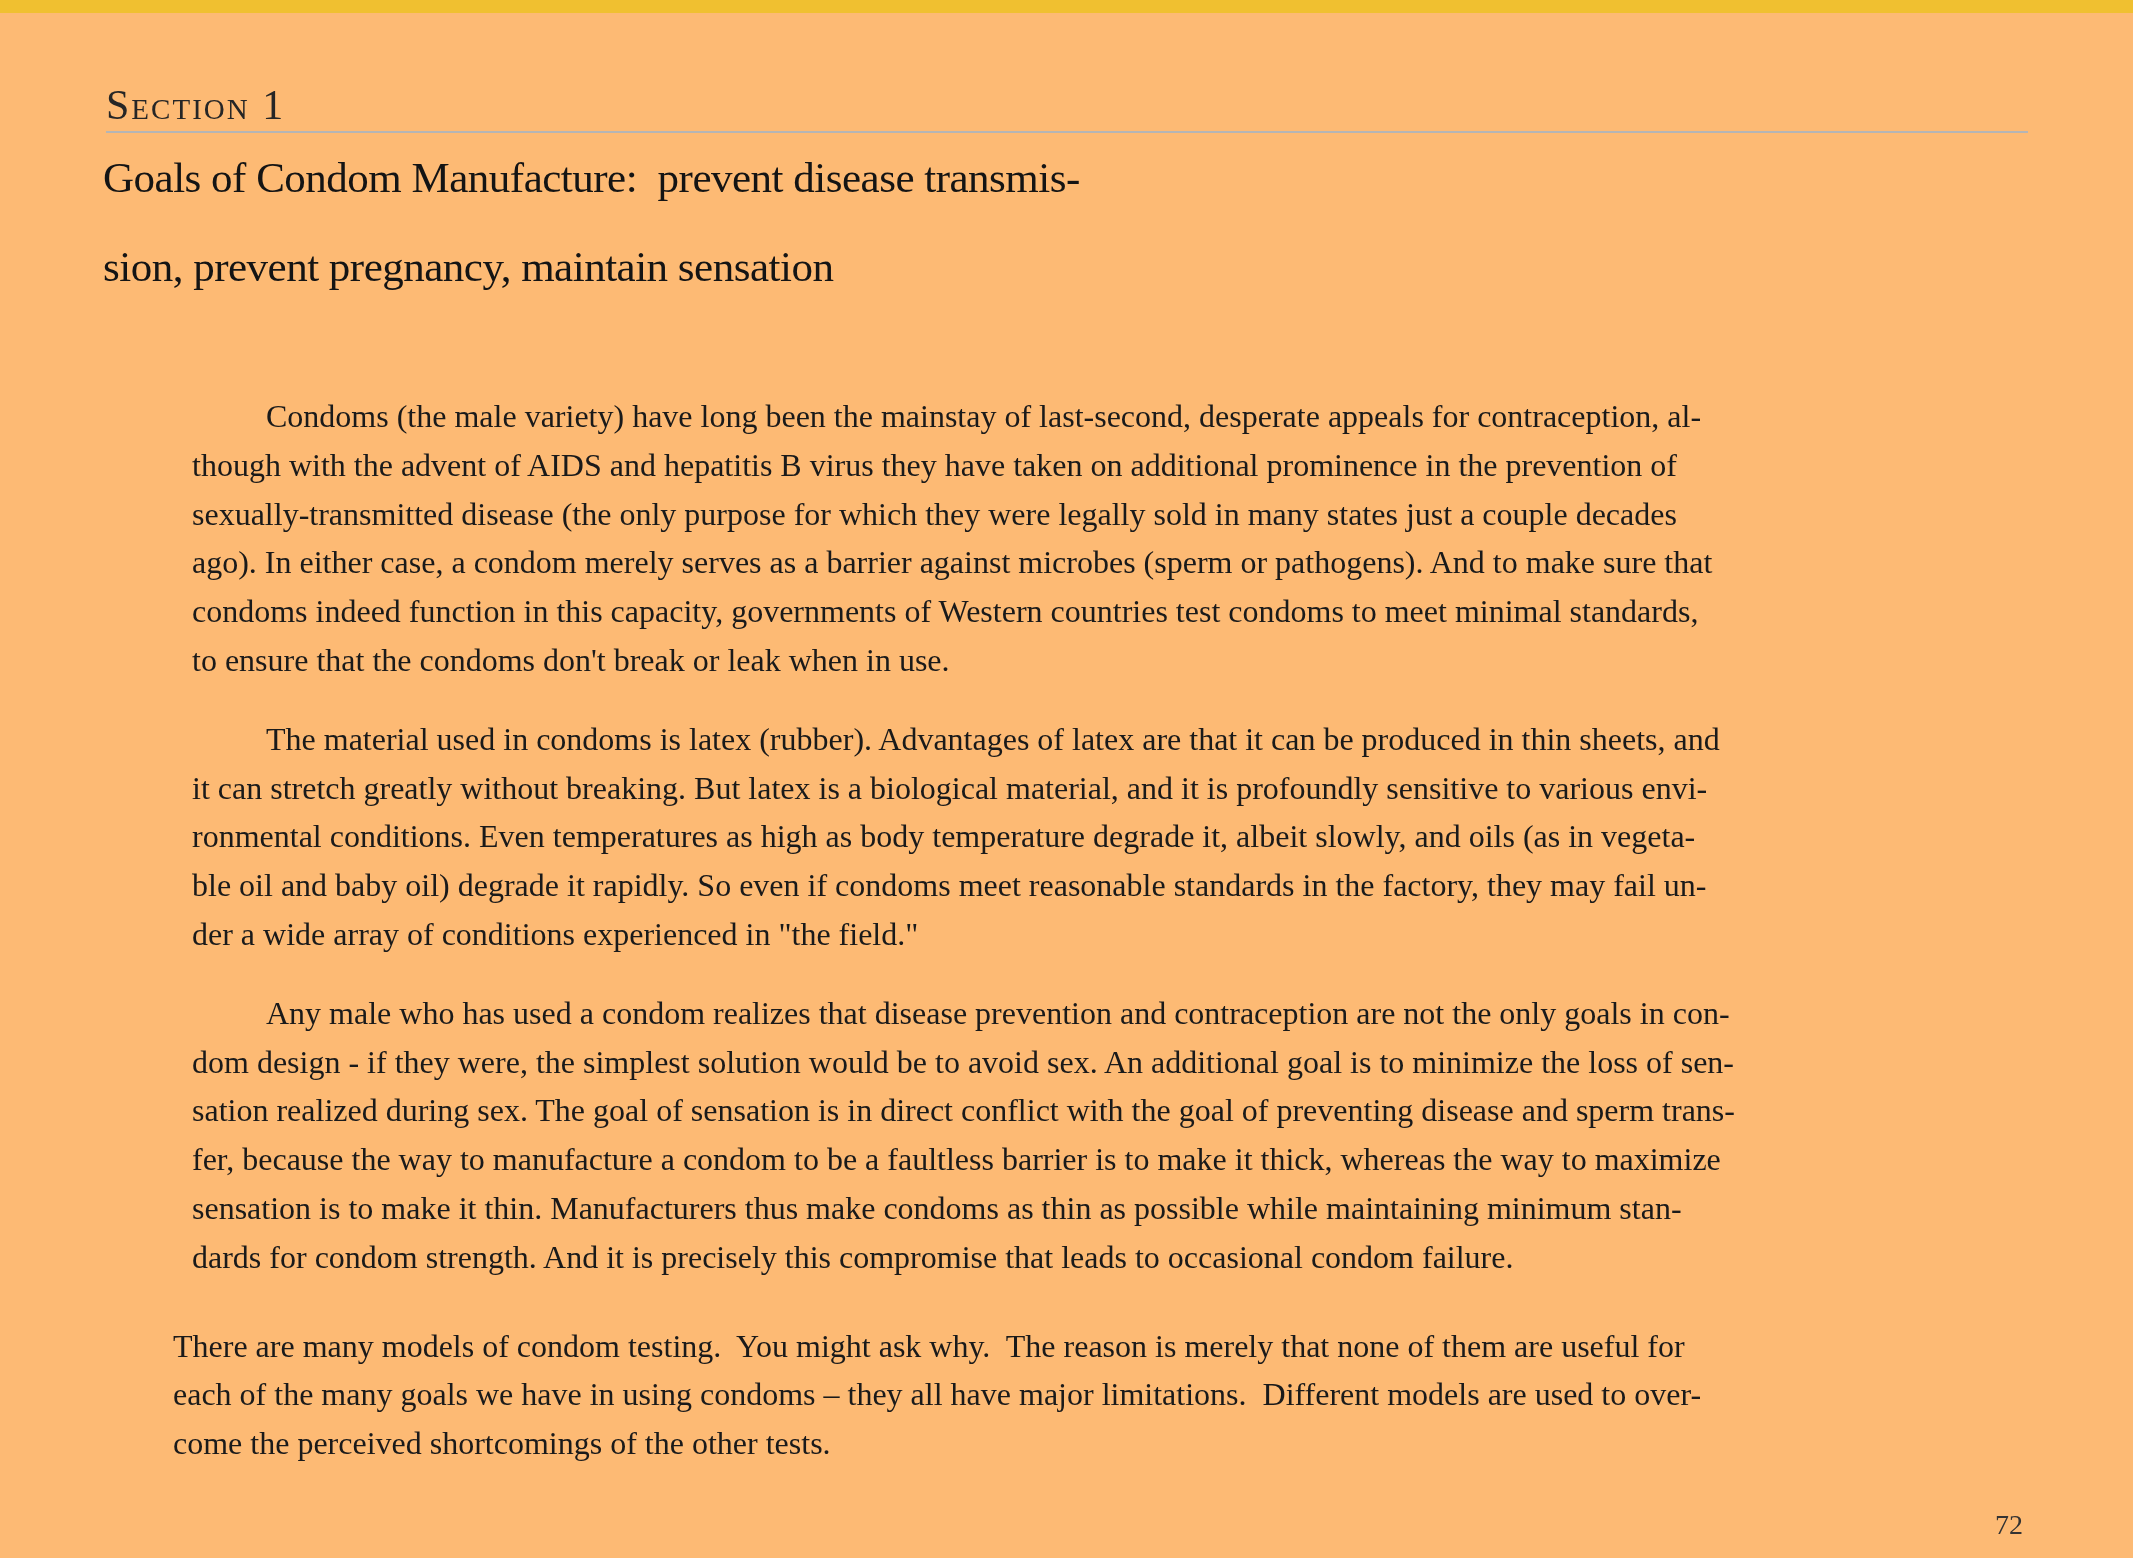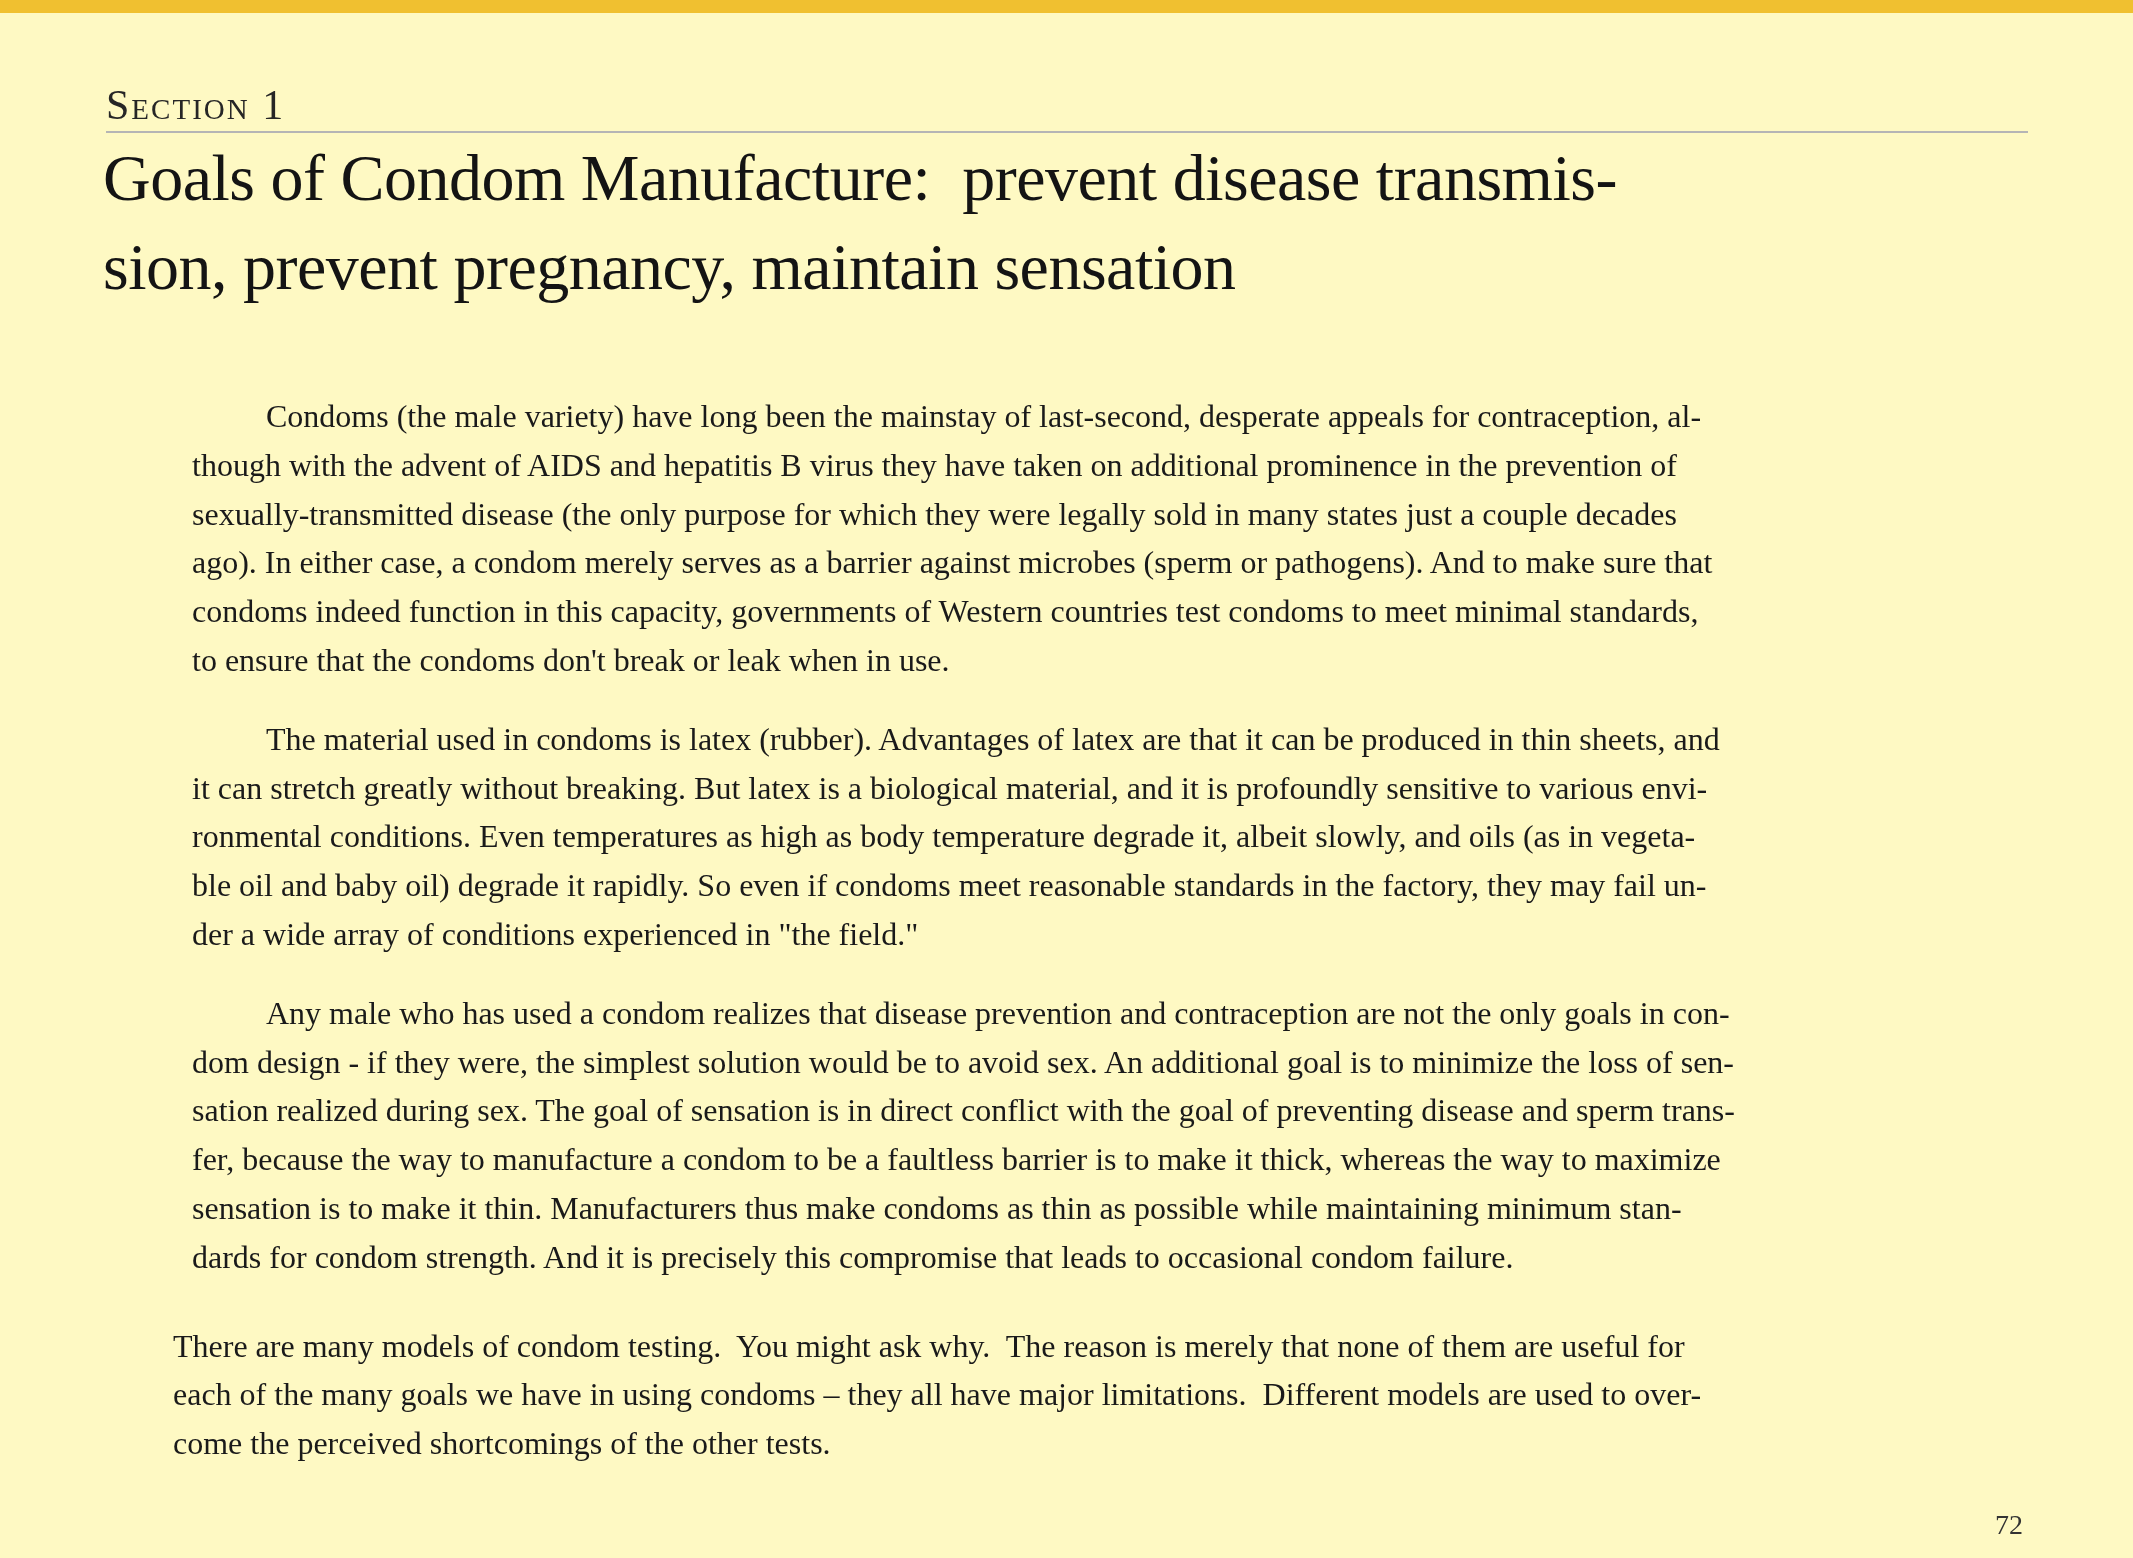--- a/index.html
+++ b/index.html
@@ -1,20 +1,20 @@
 <!DOCTYPE html>
 <html><head>
 <meta charset="utf-8">
 <style>
   html, body { margin: 0; padding: 0; background: #ffffff; }
   .page {
     position: relative;
     width: 2133px;
     height: 1558px;
-    background: #fef9c3;
+    background: #fdba74;
     overflow: hidden;
     font-family: "Liberation Serif", "DejaVu Serif", serif;
     color: #1a1a1a;
   }
   .top-bar {
     position: absolute;
     top: 0; left: 0;
     width: 100%;
     height: 13px;
     background: #f0c030;
@@ -36,21 +36,21 @@
     width: 1922px;
     height: 2px;
     background: #b5b5b5;
   }
   .title {
     position: absolute;
     left: 103px;
     top: 133px;
     width: 2000px;
     margin: 0;
-    font-size: 66px;
+    font-size: 43px;
     line-height: 89px;
     font-weight: normal;
     letter-spacing: -0.5px;
     color: #141414;
     white-space: pre-wrap;
   }
   .body-col {
     position: absolute;
     left: 192px;
     top: 392px;

